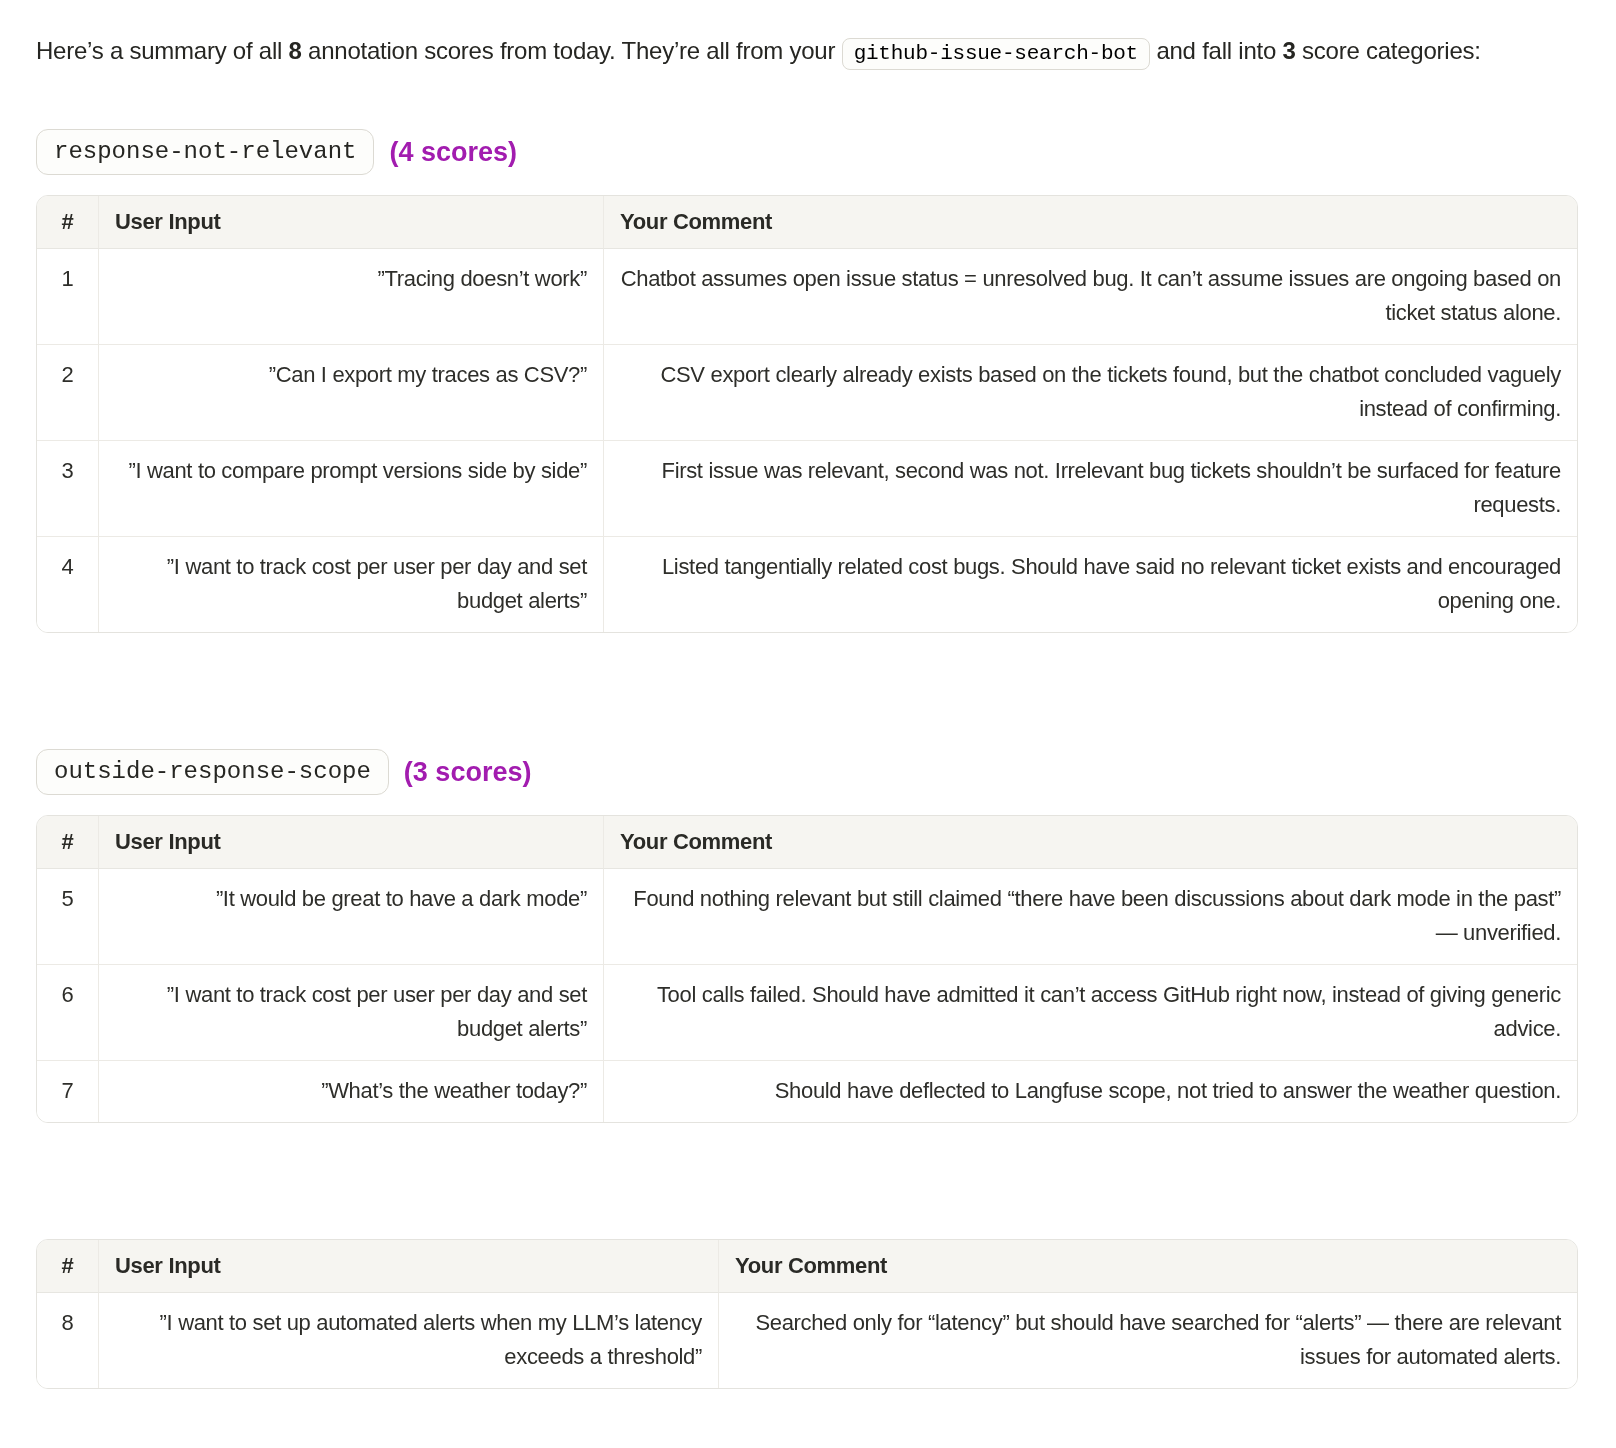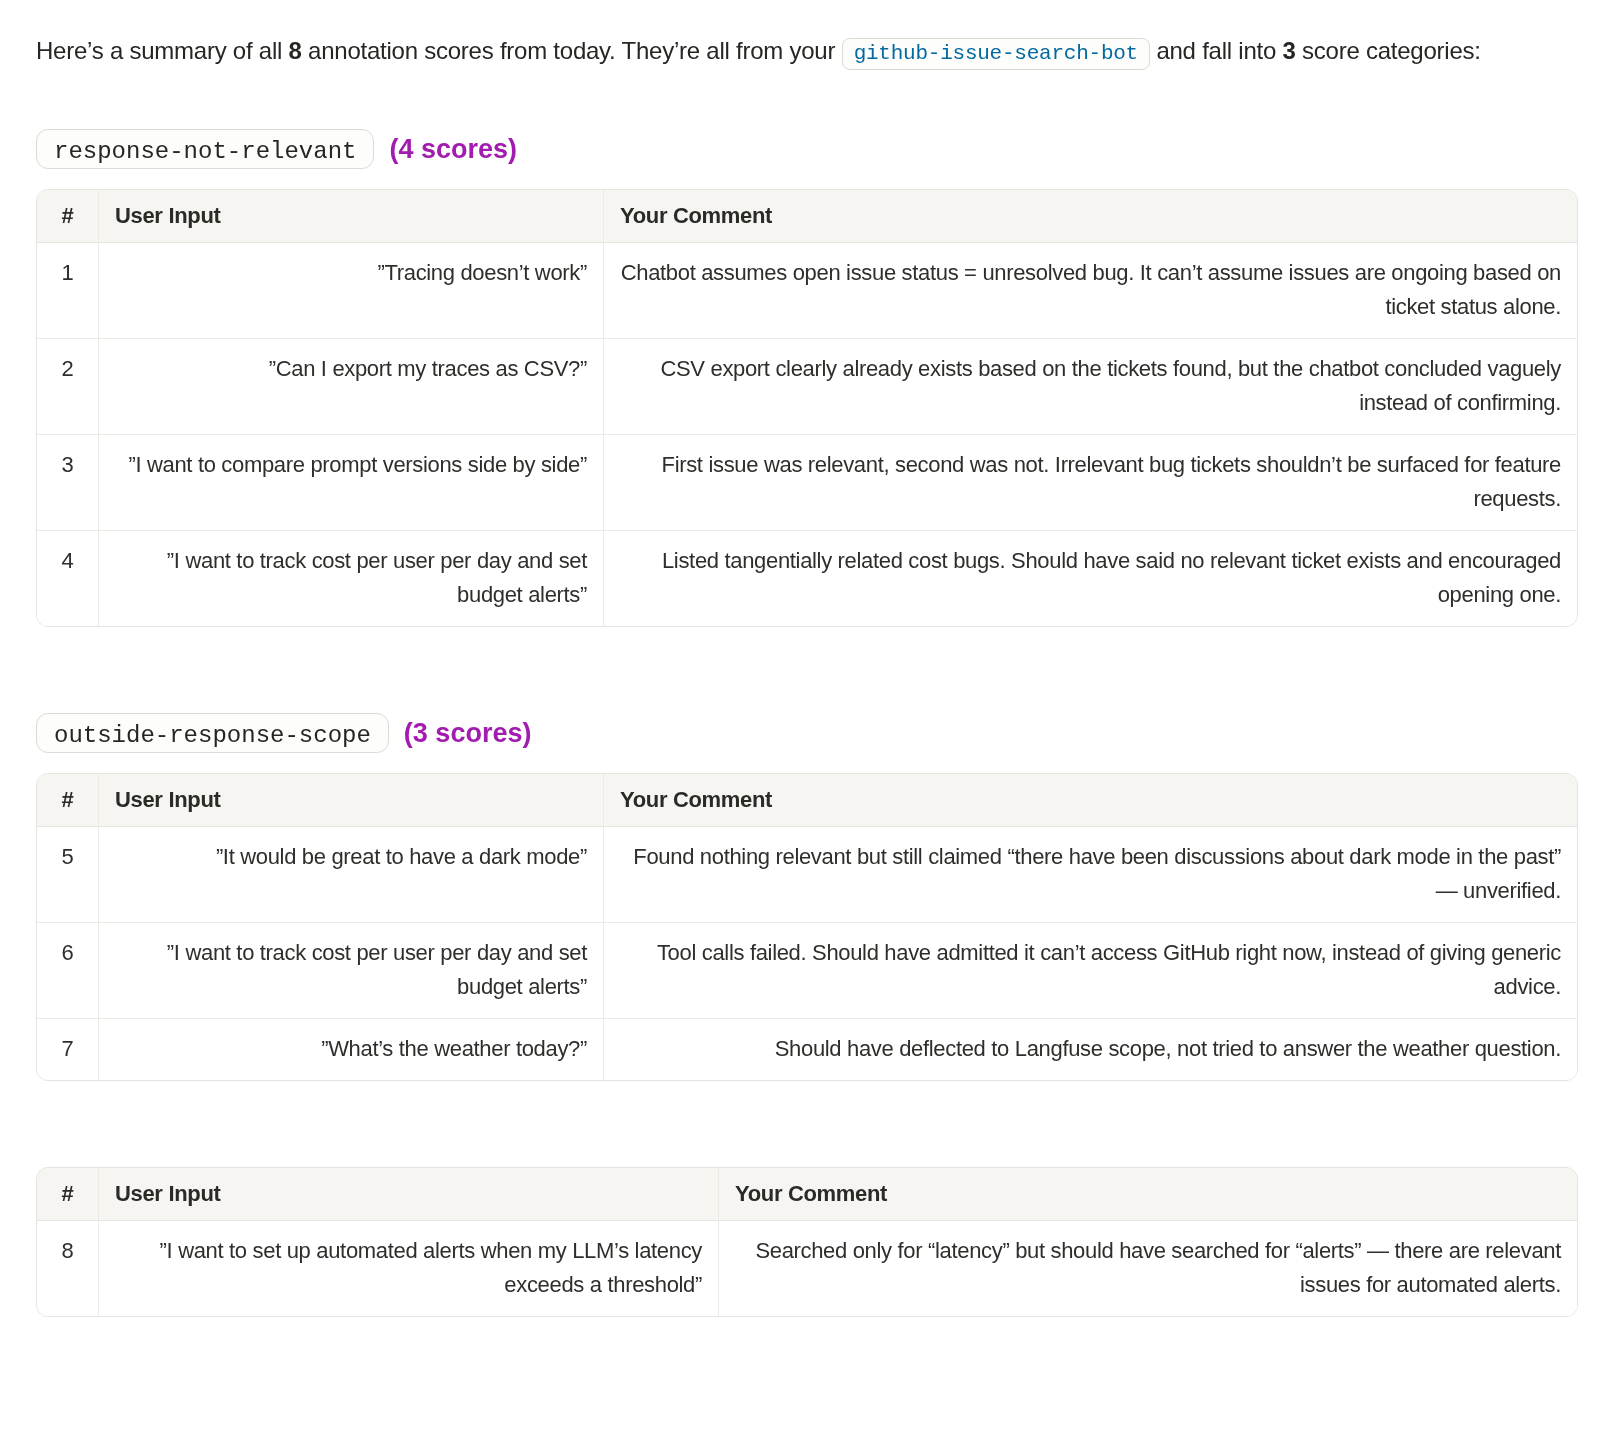--- a/index.html
+++ b/index.html
@@ -24,38 +24,38 @@
   }
   .intro b { font-weight: 700; }
   .inline-code {
     font-family: "Liberation Mono", "DejaVu Sans Mono", monospace;
     font-size: 21px;
     background: #fdfdfb;
     border: 1px solid #dcdad3;
     border-radius: 8px;
     padding: 3px 11px 4px;
     white-space: nowrap;
-    color: #0369a1;
-  }
-
-  
-  .score-section + .score-section { margin-top: 86px; }
+    color: #000000;
+  }
+
+  
+  .score-section + .score-section { margin-top: 116px; }
   .section-heading {
     display: flex;
     align-items: center;
     gap: 15px;
     margin-bottom: 20px;
   }
   .code-badge {
     font-family: "Liberation Mono", "DejaVu Sans Mono", monospace;
     font-size: 24px;
     background: #fdfdfb;
     border: 1px solid #dcdad3;
     border-radius: 12px;
-    padding: 8px 17px 3px;
+    padding: 8px 17px 9px;
     color: #262622;
   }
   .count {
     font-size: 27px;
     font-weight: 700;
     color: #a21caf;
   }
 
   
   .table-wrap {

